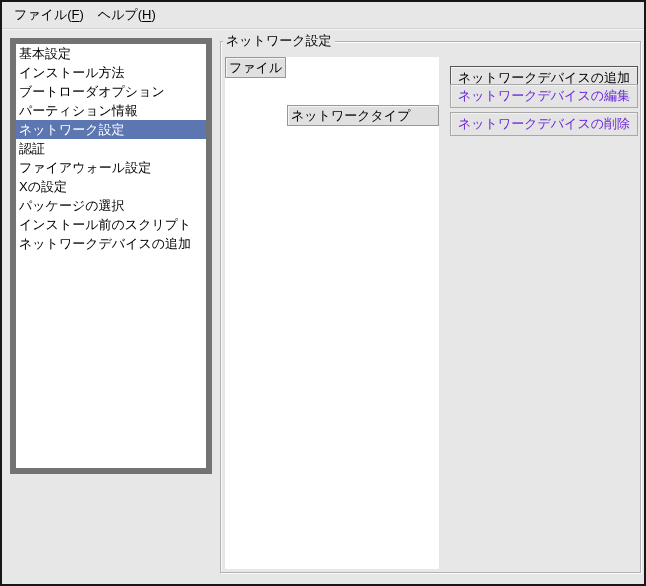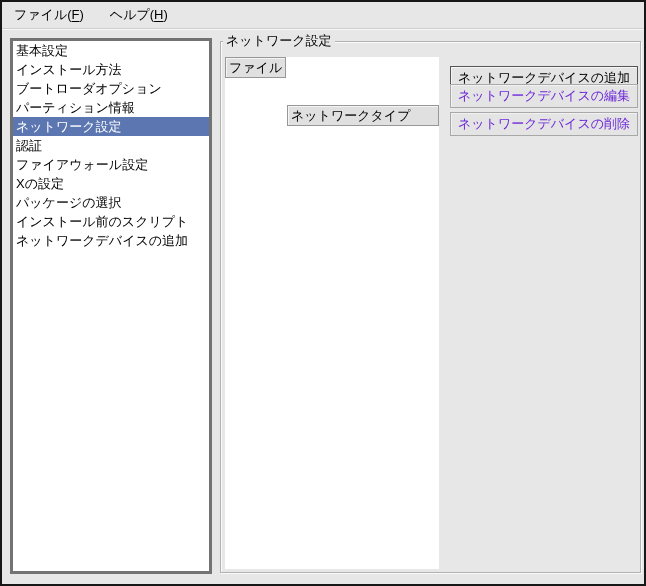--- a/index.html
+++ b/index.html
@@ -10,35 +10,35 @@
     position: relative;
     width: 646px; height: 586px;
     background: #e7e7e7;
     border: 2px solid #171717;
     overflow: hidden;
   }
 
   
   .menubar {
     position: absolute; left: 0; top: 0; right: 0; height: 27px;
-    display: flex; align-items: center; gap: 26px;
+    display: flex; align-items: center; gap: 14px;
     padding-left: 12px;
     background: #e7e7e7;
     border-bottom: 1px solid #cfcfcf;
     box-shadow: 0 1px 0 #f7f7f7;
   }
   .menu-item { cursor: default; white-space: nowrap; }
   .menu-item .accel { text-decoration: underline; text-underline-offset: 2px; }
 
   
   .section-list {
     position: absolute; left: 8px; top: 36px;
-    width: 202px; height: 536px;
+    width: 202px; height: 436px;
     background: #ffffff;
-    border: 3px solid #737373;
+    border: 6px solid #737373;
     overflow: hidden;
   }
   .section-item {
     height: 19px; line-height: 19px;
     padding-left: 3px;
     white-space: nowrap; overflow: hidden;
   }
   .section-item.selected { background: #5c76b2; color: #ffffff; }
 
   

